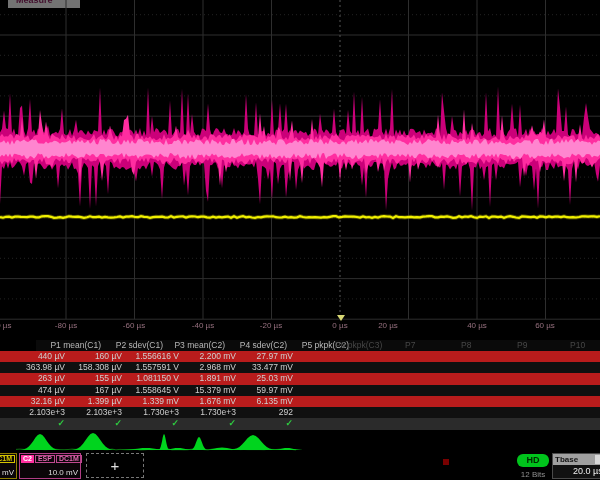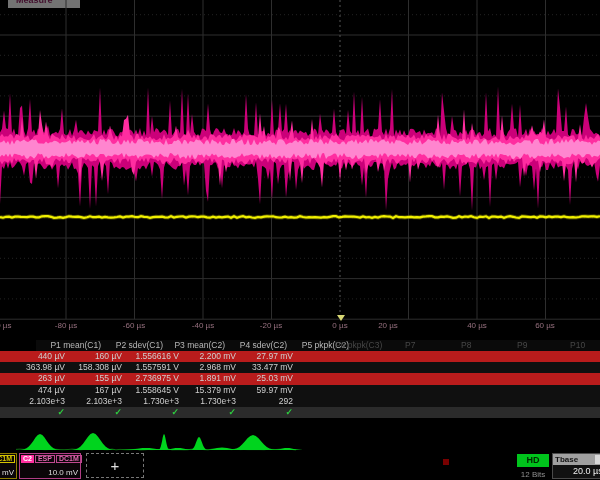--- a/index.html
+++ b/index.html
@@ -40,21 +40,21 @@
   #c2-box .badge-row{justify-content:flex-start;}
   .badge{display:inline-block;font-size:7px;line-height:8px;height:8px;padding:0 2px;font-weight:bold;}
   .badge.solid-pink{background:#ff2f9f;color:#fff;}
   .badge.out-pink{border:1px solid #c04890;color:#e06ab0;height:6px;line-height:6px;}
   .badge.out-yellow{border:1px solid #d6c400;color:#d6c400;height:6px;line-height:6px;}
   .desc-value{position:absolute;right:2px;bottom:1px;font-size:8px;color:#dddddd;white-space:nowrap;}
   #add-box{position:absolute;left:86px;top:1px;width:58px;height:25px;box-sizing:border-box;
     border:1px dashed #777;display:flex;align-items:center;justify-content:center;}
   #add-box span{color:#e0e0e0;font-size:15px;font-weight:300;line-height:10px;}
   #red-dot{position:absolute;left:443px;top:7px;width:6px;height:6px;background:#780000;}
-  #hd-badge{position:absolute;left:517px;top:2px;width:32px;height:13px;background:#00c41c;border-radius:0;
+  #hd-badge{position:absolute;left:517px;top:2px;width:32px;height:13px;background:#00c41c;border-radius:6px;
     color:#002b00;font-size:9px;font-weight:bold;text-align:center;line-height:13px;}
   #hd-sub{position:absolute;left:514px;top:18px;width:38px;text-align:center;font-size:8px;color:#8f8f8f;}
   #tbase-box{position:absolute;left:552px;top:1px;width:70px;height:26px;box-sizing:border-box;
     border:1px solid #4a4a4a;background:#111;}
   #tbase-header{position:relative;height:11px;background:#a0a0a0;color:#141414;font-size:8px;
     font-weight:bold;line-height:11px;padding-left:2px;}
   #tbase-btn{position:absolute;left:42px;top:1px;width:14px;height:9px;background:#d8d8d8;}
   #tbase-value{font-size:9px;color:#eeeeee;padding-left:20px;line-height:13px;white-space:nowrap;}
 </style>
 </head>
@@ -109,22 +109,23 @@
       <span style="left: 477px;">40 µs</span>
       <span style="left: 545px;">60 µs</span>
     </div>
   <div id="trig-marker"></div>
 
   <div id="measure-table">
     <div id="mt-headers"><span class="mt-cell mt-h mt-first">P1 mean(C1)</span><span class="mt-cell mt-h">P2 sdev(C1)</span><span class="mt-cell mt-h">P3 mean(C2)</span><span class="mt-cell mt-h">P4 sdev(C2)</span><span class="mt-cell mt-h">P5 pkpk(C2)</span><span class="mt-dim" style="left: 299px;">P6 pkpk(C3)</span><span class="mt-dim" style="left: 369px;">P7</span><span class="mt-dim" style="left: 425px;">P8</span><span class="mt-dim" style="left: 481px;">P9</span><span class="mt-dim" style="left: 534px;">P10</span><span class="mt-dim" style="left: 589px;">P11</span></div>
     <div id="mt-rows">
         <div class="mt-row stripe-a"><span class="mt-cell mt-first">440 µV</span><span class="mt-cell">160 µV</span><span class="mt-cell">1.556616 V</span><span class="mt-cell">2.200 mV</span><span class="mt-cell">27.97 mV</span></div>
         <div class="mt-row stripe-b"><span class="mt-cell mt-first">363.98 µV</span><span class="mt-cell">158.308 µV</span><span class="mt-cell">1.557591 V</span><span class="mt-cell">2.968 mV</span><span class="mt-cell">33.477 mV</span></div>
-        <div class="mt-row stripe-a"><span class="mt-cell mt-first">263 µV</span><span class="mt-cell">155 µV</span><span class="mt-cell">2.736975 V</span><span class="mt-cell">1.891 mV</span><span class="mt-cell">25.03 mV</span></div>
+        <div class="mt-row stripe-a"><span class="mt-cell mt-first">263 µV</span><span class="mt-cell">155 µV</span><span class="mt-cell">1.081150 V</span><span class="mt-cell">1.891 mV</span><span class="mt-cell">25.03 mV</span></div>
         <div class="mt-row stripe-b"><span class="mt-cell mt-first">474 µV</span><span class="mt-cell">167 µV</span><span class="mt-cell">1.558645 V</span><span class="mt-cell">15.379 mV</span><span class="mt-cell">59.97 mV</span></div>
+        <div class="mt-row stripe-a"><span class="mt-cell mt-first">32.16 µV</span><span class="mt-cell">1.399 µV</span><span class="mt-cell">1.339 mV</span><span class="mt-cell">1.676 mV</span><span class="mt-cell">6.135 mV</span></div>
         <div class="mt-row stripe-b"><span class="mt-cell mt-first">2.103e+3</span><span class="mt-cell">2.103e+3</span><span class="mt-cell">1.730e+3</span><span class="mt-cell">1.730e+3</span><span class="mt-cell">292</span></div>
         <div class="mt-row mt-status"><span class="mt-cell mt-check mt-first">✓</span><span class="mt-cell mt-check">✓</span><span class="mt-cell mt-check">✓</span><span class="mt-cell mt-check">✓</span><span class="mt-cell mt-check">✓</span></div>
       </div>
   </div>
 
   <svg id="hist-svg" width="600" height="23" viewBox="0 0 600 23">
       <path d="M16,20.4L20,20.1L24,20.4L28,20.2L32,20.4L36,20.6L40,20.1L44,20.7L48,20.6L52,20.2L56,20.3L60,20.6L64,20.7L68,20.5L72,20.1L76,20.4L80,20.8L84,20.5L88,20.3L92,20.7L96,20.3L100,20.1L104,20.6L108,20.7L112,20.1L116,20.8L120,20.4L124,20.6L128,20.7L132,20.6L136,20.3L140,20.9L144,20.8L148,20.5L152,20.6L156,20.5L160,20.5L164,20.4L168,20.0L172,20.8L176,20.7L180,20.7L184,20.8L188,20.7L192,20.1L196,20.1L200,20.2L204,20.6L208,20.8L212,20.2L216,20.5L220,20.5L224,20.4L228,20.4L232,20.6L236,20.1L240,20.6L244,20.5L248,20.6L252,20.6L256,20.6L260,20.6L264,20.7L268,20.4L272,20.4L276,20.5L280,20.2L284,20.4L288,20.2L292,20.5L296,20.9" fill="none" stroke="#0e8a14" stroke-width="0.8"></path>
       <path d="M13.0,21L13.0,21.0L15.3,21.0L17.5,21.0L19.8,20.9L22.0,20.7L24.3,20.3L26.5,19.3L28.8,17.6L31.0,15.1L33.3,11.9L35.5,8.5L37.8,6.0L40.0,5.0L42.3,6.0L44.5,8.5L46.8,11.9L49.0,15.1L51.3,17.6L53.5,19.3L55.8,20.3L58.0,20.7L60.3,20.9L62.5,21.0L64.8,21.0L67.0,21.0L67.0,21Z" fill="#00d41e"></path>
       <path d="M63.0,21L63.0,21.0L65.5,21.0L68.0,21.0L70.5,20.9L73.0,20.7L75.5,20.2L78.0,19.2L80.5,17.4L83.0,14.7L85.5,11.3L88.0,7.8L90.5,5.0L93.0,4.0L95.5,5.0L98.0,7.8L100.5,11.3L103.0,14.7L105.5,17.4L108.0,19.2L110.5,20.2L113.0,20.7L115.5,20.9L118.0,21.0L120.5,21.0L123.0,21.0L123.0,21Z" fill="#00d41e"></path>
       <path d="M156.2,21L156.2,21.0L156.8,21.0L157.5,21.0L158.2,20.9L158.8,20.7L159.5,20.3L160.1,19.3L160.8,17.6L161.4,15.1L162.1,11.9L162.7,8.5L163.4,6.0L164.0,5.0L164.7,6.0L165.3,8.5L166.0,11.9L166.6,15.1L167.3,17.6L167.9,19.3L168.6,20.3L169.2,20.7L169.9,20.9L170.5,21.0L171.2,21.0L171.8,21Z" fill="#00d41e"></path>

